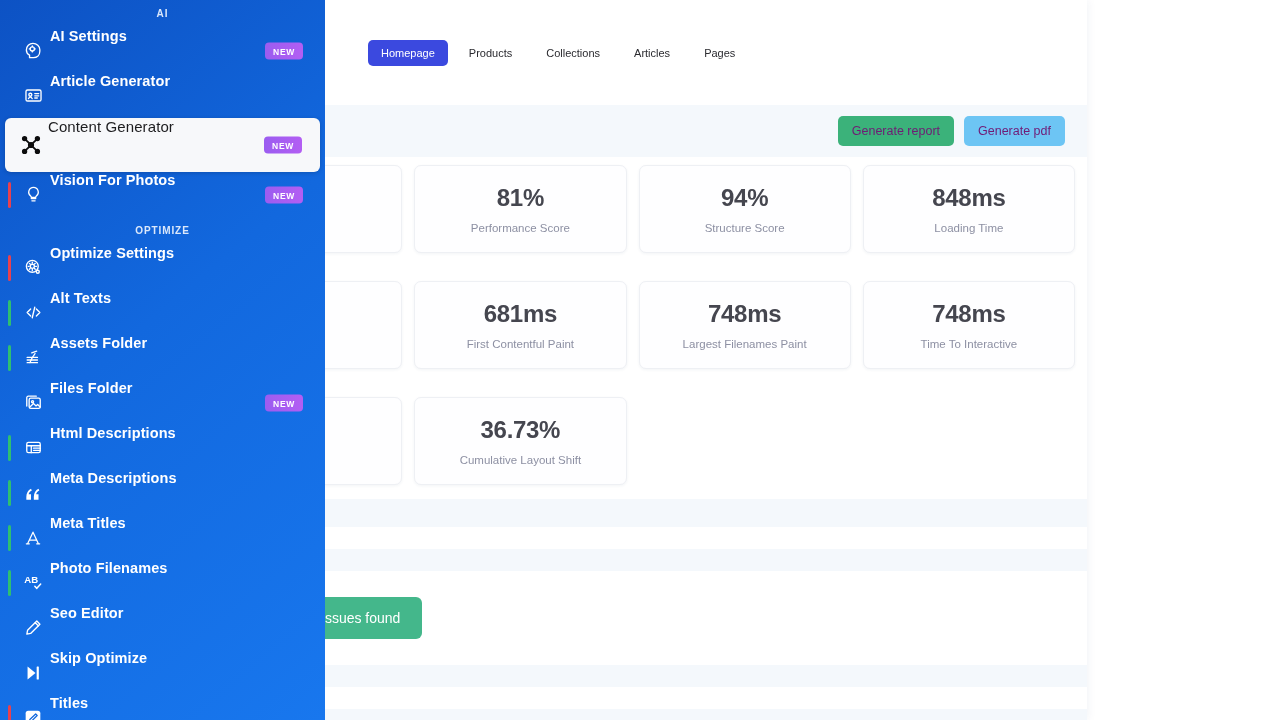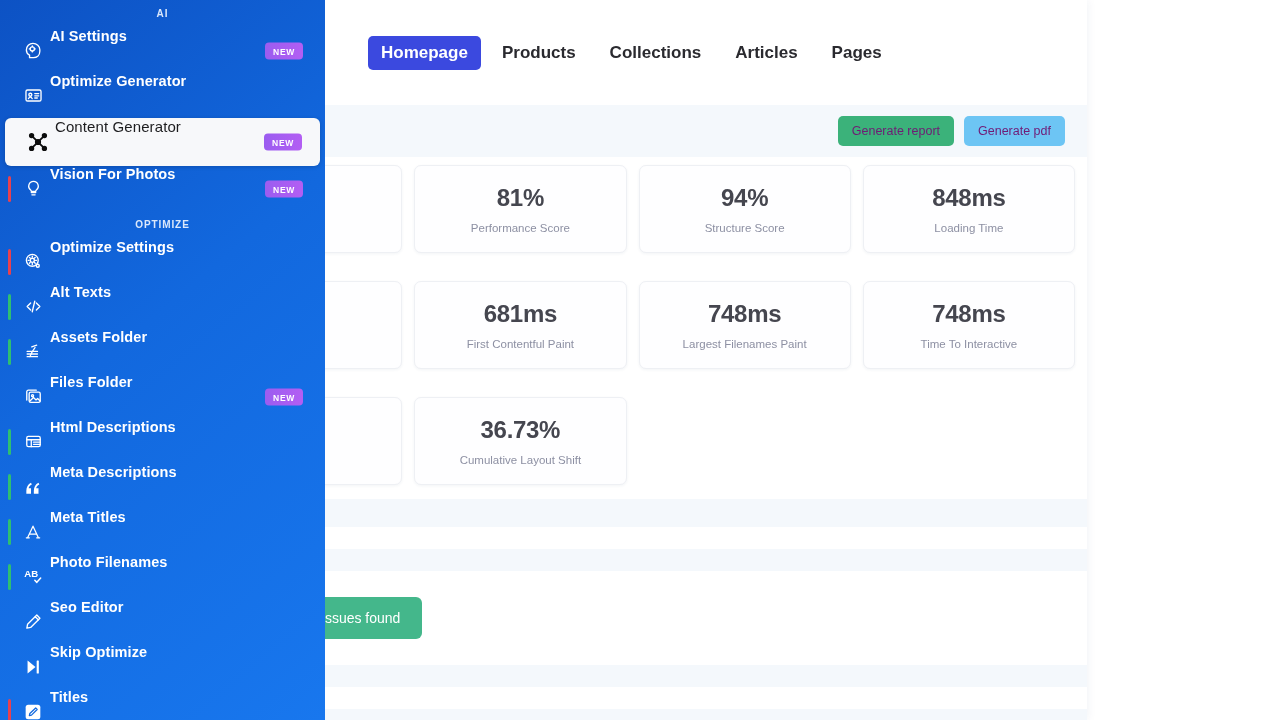--- a/index.html
+++ b/index.html
@@ -68,23 +68,23 @@
     font-weight: 700;
     letter-spacing: .7px;
     padding: 4px 8px 3px 8px;
     border-radius: 4px;
   }
 
   .side-item.active {
     background: #f7f8fa;
     border-radius: 6px;
     margin: 0 5px;
-    padding-left: 16px;
+    padding-left: 9px;
     box-shadow: 0 1px 4px rgba(0,0,0,.18);
-    height: 48px;
+    height: 54px;
   }
   .side-item.active .lbl { color: #1d1d1f; font-weight: 400; font-size: 15px; }
   .side-item.active .ic { color: #0d0d0d; }
   .side-item.active .badge-new { right: 18px; }
 
   
   #main {
     position: absolute; left: 0; top: 0;
     width: 1280px; height: 720px;
     background: #ffffff;
@@ -101,22 +101,22 @@
   
   .tabs-row {
     height: 105px;
     display: flex;
     align-items: center;
     padding-left: 190px;
     gap: 8px;
     background: #ffffff;
   }
   .tab {
-    font-size: 17px;
-    font-weight: 700;
+    font-size: 11px;
+    font-weight: 400;
     color: #2a2a2f;
     padding: 7px 13px;
     border-radius: 5px;
     white-space: nowrap;
   }
   .tab.sel { background: #3b49df; color: #ffffff; }
 
   
   .toolbar {
     height: 52px;
@@ -324,21 +324,21 @@
           <span class="badge-new">NEW</span>
         </div>
         <div class="side-item">
           <span class="ic">
             <svg width="19" height="19" viewBox="0 0 24 24" fill="none" stroke="currentColor" stroke-width="1.7" stroke-linecap="round" stroke-linejoin="round">
               <rect x="2.5" y="5" width="19" height="14" rx="2"></rect>
               <circle cx="8" cy="11" r="1.9"></circle>
               <path d="M5.6 16c.6-1.3 1.6-1.9 2.4-1.9s1.8.6 2.4 1.9M13.6 9.6h5M13.6 12.4h5M13.6 15.2h3.2"></path>
             </svg>
           </span>
-          <span class="lbl">Optimize Generator</span>
+          <span class="lbl">Article Generator</span>
         </div>
         <div class="side-item active">
           <span class="ic">
             <svg width="22" height="22" viewBox="0 0 24 24" fill="none" stroke="currentColor" stroke-width="2" stroke-linecap="round">
               <circle cx="12" cy="12" r="2.4" fill="currentColor"></circle>
               <circle cx="5" cy="5" r="1.9" fill="currentColor"></circle>
               <circle cx="19" cy="5" r="1.9" fill="currentColor"></circle>
               <circle cx="5" cy="19" r="1.9" fill="currentColor"></circle>
               <circle cx="19" cy="19" r="1.9" fill="currentColor"></circle>
               <path d="M6.6 6.6 10.3 10.3M17.4 6.6 13.7 10.3M6.6 17.4 10.3 13.7M17.4 17.4 13.7 13.7"></path>

